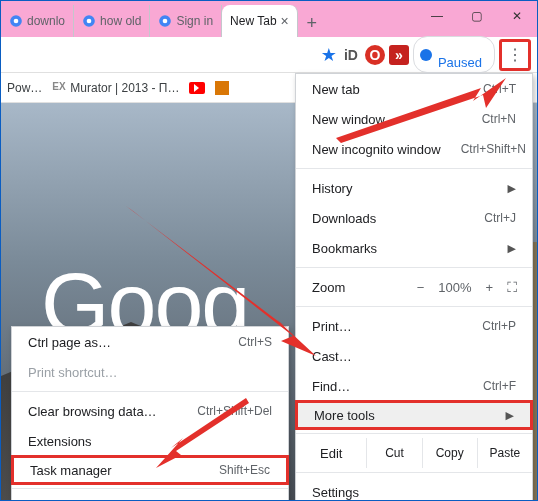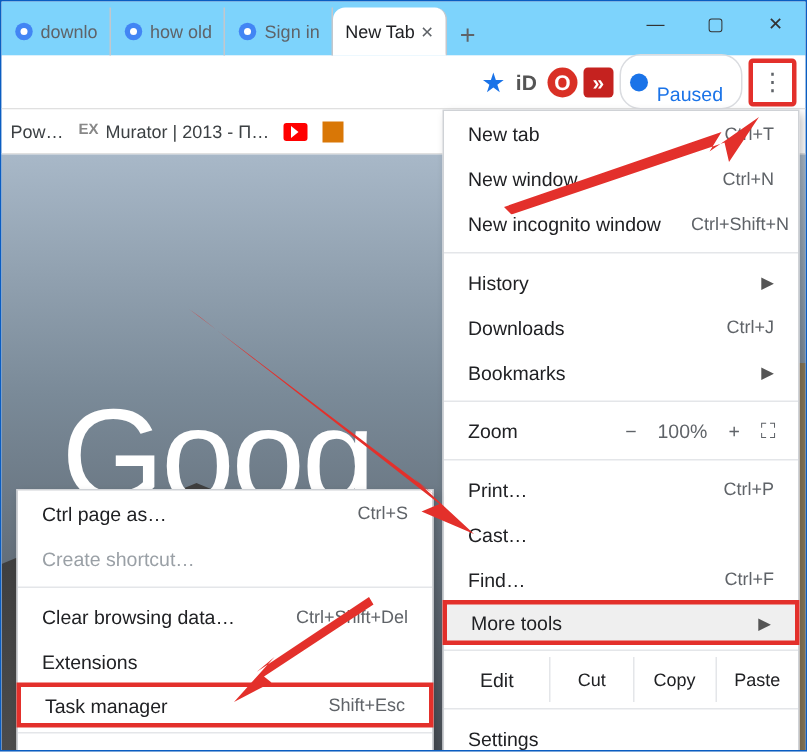--- a/index.html
+++ b/index.html
@@ -1,17 +1,17 @@
 <!DOCTYPE html>
 <html><head>
 <meta charset="utf-8">
 <style>
   * { box-sizing: border-box; margin: 0; padding: 0; font-family: "Segoe UI", Arial, sans-serif; }
   body { width: 538px; height: 501px; overflow: hidden; background: #f1f3f4; position: relative; border: 1px solid #0a5dc2; }
-  .titlebar { height: 36px; background: #7dd3fc; display: flex; align-items: flex-end; }
+  .titlebar { height: 36px; background: #f9a8d4; display: flex; align-items: flex-end; }
   .tab { height: 32px; display: flex; align-items: center; padding: 0 8px; font-size: 12px; color: #5f6368; max-width: 80px; border-right: 1px solid #c4c7cc; gap: 4px; overflow: hidden; white-space: nowrap; }
   .tab.active { background: #fff; border-radius: 8px 8px 0 0; color: #202124; max-width: 90px; }
   .tab .favicon { width: 14px; height: 14px; flex-shrink: 0; }
   .tab .close { font-size: 14px; color: #5f6368; margin-left: auto; }
   .newtab-btn { width: 28px; height: 28px; display: flex; align-items: center; justify-content: center; font-size: 18px; color: #5f6368; }
   .win-controls { margin-left: auto; display: flex; height: 30px; align-self: flex-start; }
   .win-btn { width: 40px; display: flex; align-items: center; justify-content: center; color: #333; font-size: 12px; }
   .toolbar { height: 36px; background: #fff; display: flex; align-items: center; padding: 0 6px; gap: 4px; justify-content: flex-end; border-bottom: 1px solid #e0e0e0; }
   .star { color: #1a73e8; font-size: 18px; }
   .ext-icon { width: 20px; height: 20px; display: flex; align-items: center; justify-content: center; font-size: 14px; font-weight: bold; border-radius: 3px; }
@@ -177,21 +177,21 @@
     </div>
 
 </div>
 
 <div class="menu sub-menu" style="position:absolute">
   <div class="menu-row">
       <span>Ctrl page as…</span>
       <span class="shortcut">Ctrl+S</span>
     </div>
   <div class="menu-row disabled">
-      <span>Create shortcut…</span>
+      <span>Print shortcut…</span>
     </div>
   <div class="menu-sep"></div>
   <div class="menu-row">
       <span>Clear browsing data…</span>
       <span class="shortcut">Ctrl+Shift+Del</span>
     </div>
   <div class="menu-row">
       <span>Extensions</span>
     </div>
   <div class="menu-row hl-red">

